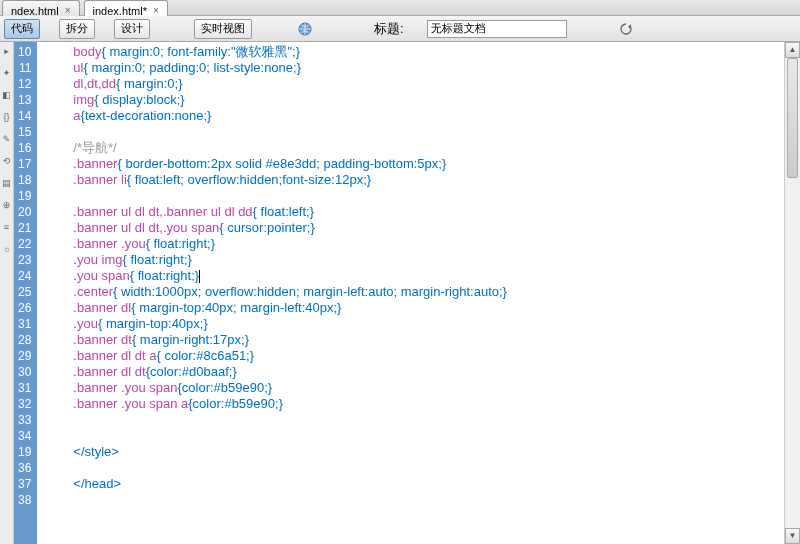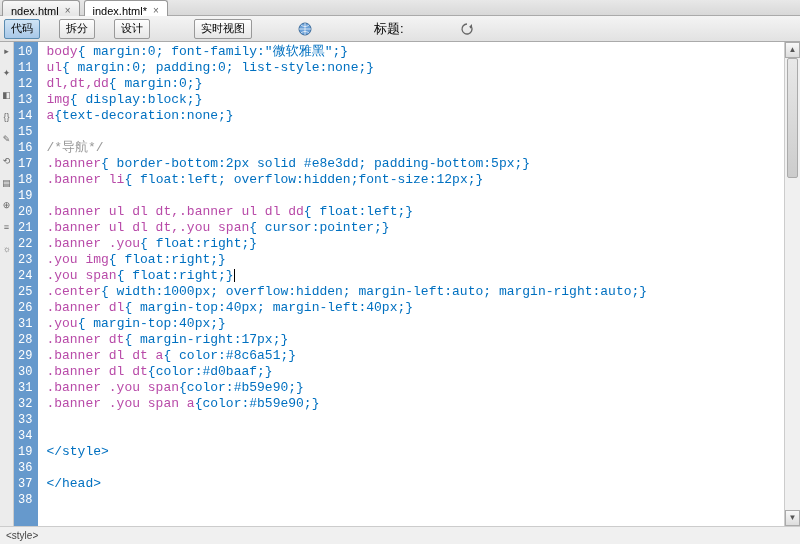--- a/index.html
+++ b/index.html
@@ -12,21 +12,21 @@
 .toolbar { height: 26px; background: linear-gradient(#f4f4f4,#e2e2e2); border-bottom: 1px solid #aaa; display: flex; align-items: center; padding: 0 4px; gap: 19px; }
 .tbtn { height: 20px; padding: 0 6px; border: 1px solid #999; background: linear-gradient(#fefefe,#e6e6e6); font-size: 11px; display: flex; align-items: center; border-radius: 2px; cursor: pointer; }
 .tbtn.active { background: linear-gradient(#d0e4f5,#a8c8e8); border-color: #5a8bb0; }
 .tool-sep { width: 6px; }
 .tool-icon { width: 18px; height: 18px; display: flex; align-items: center; justify-content: center; cursor: pointer; }
 .title-label { font-size: 13px; margin: 0 4px; }
 .title-input { width: 140px; height: 18px; font-size: 11px; border: 1px solid #999; padding: 0 3px; background: #fff; }
 .editor-area { flex: 1; display: flex; background: #fff; position: relative; overflow: hidden; }
 .left-gutter { width: 14px; background: #ececec; border-right: 1px solid #ccc; display: flex; flex-direction: column; align-items: center; padding-top: 4px; gap: 12px; }
 .gutter-icon { width: 10px; height: 10px; font-size: 9px; color: #666; text-align: center; line-height: 10px; }
-.code-container { flex: 1; display: flex; font-family: Liberation Mono, monospace; font-size: 13px; line-height: 16px; overflow: auto; }
+.code-container { flex: 1; display: flex; font-family: Liberation Sans, sans-serif; font-size: 13px; line-height: 16px; overflow: auto; gap: 28px; }
 .line-numbers { background: #6699cc; color: #fff; text-align: right; padding: 2px 6px 2px 4px; user-select: none; }
 .line-numbers div { height: 16px; font-size: 12px; }
 .code-lines { flex: 1; padding: 2px 0 2px 8px; white-space: pre; }
 .code-lines .line { height: 16px; }
 .sel { color: #b84aa8; }
 .prop { color: #0070c0; }
 .comment { color: #999; }
 .tag { color: #0070c0; }
 .cursor-bar { display: inline-block; width: 1px; height: 13px; background: #000; vertical-align: middle; }
 .status-bar { height: 18px; background: #f0f0f0; border-top: 1px solid #ccc; font-size: 10px; display: flex; align-items: center; padding-left: 6px; color: #444; }
@@ -59,20 +59,21 @@
     <div class="tbtn">实时视图</div>
     <div class="tool-sep"></div>
     <div class="tool-icon">
       <svg width="14" height="14" viewBox="0 0 14 14">
           <circle cx="7" cy="7" r="6" fill="#6aa0d8" stroke="#3a6a9a"></circle>
           <path d="M1 7h12M7 1v12M3 3c2 2 6 2 8 0M3 11c2-2 6-2 8 0" stroke="#fff" stroke-width="0.7" fill="none"></path>
         </svg>
     </div>
     <div style="width:18px"></div>
     <span class="title-label">标题:</span>
+    <input class="title-input" type="text" value="无标题文档" style="">
     <div style="width:12px"></div>
     <div class="tool-icon">
       <svg width="14" height="14" viewBox="0 0 14 14">
           <path d="M7 2a5 5 0 1 0 4.5 2.8L10 6" fill="none" stroke="#666" stroke-width="1.3"></path>
           <path d="M12 2v3h-3z" fill="#666"></path>
         </svg>
     </div>
   </div>
 
   <div class="editor-area">
@@ -124,17 +125,14 @@
     </div>
     <div class="scrollbar-v">
       <div class="arrow">▲</div>
       <div class="track">
         <div class="thumb"></div>
       </div>
       <div class="arrow" style="position:absolute;bottom:0;left:0;right:0">▼</div>
     </div>
   </div>
 
-  <div class="status-bar">
-    <span>&lt;style&gt;</span>
-  </div>
 
 </div>
 
 </body></html>

